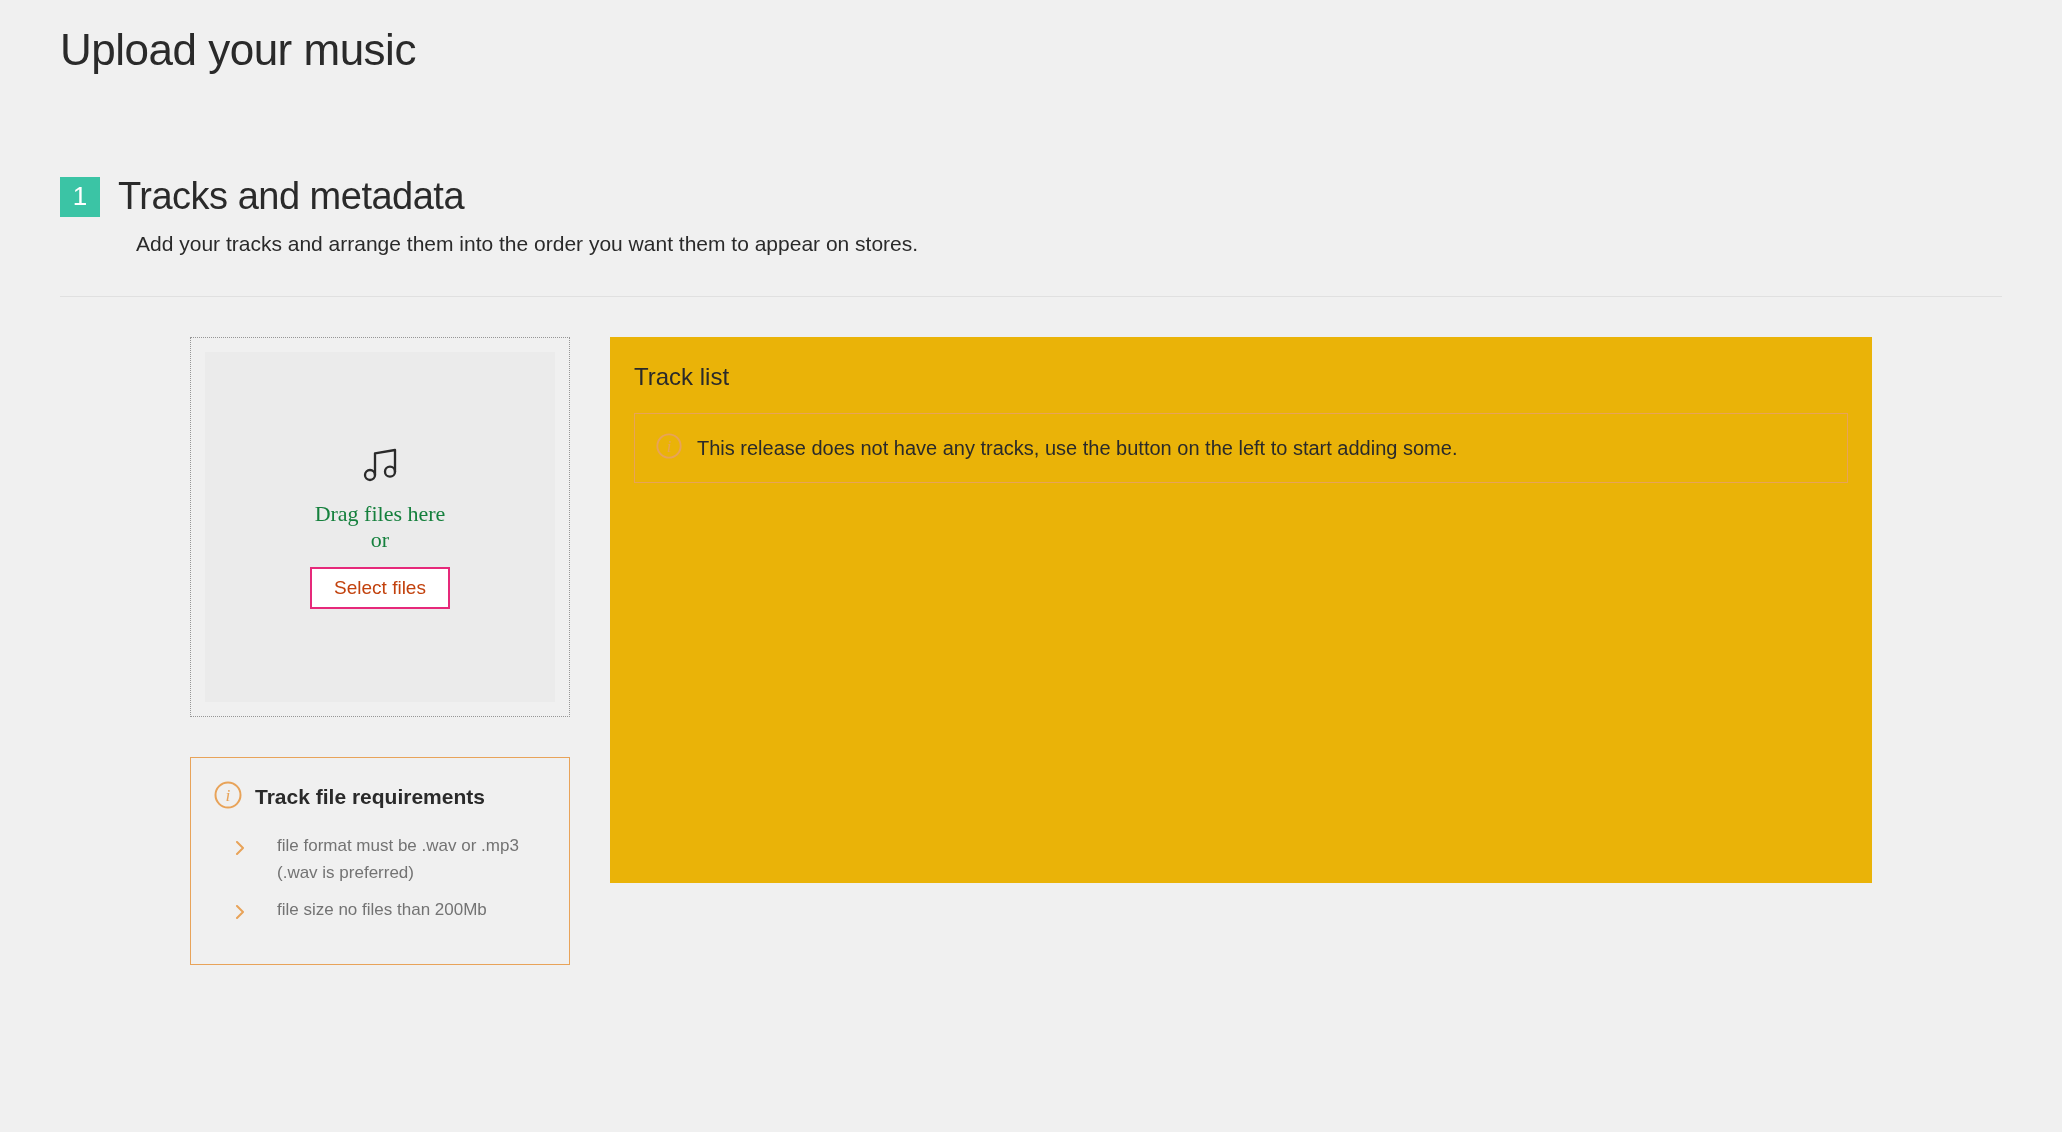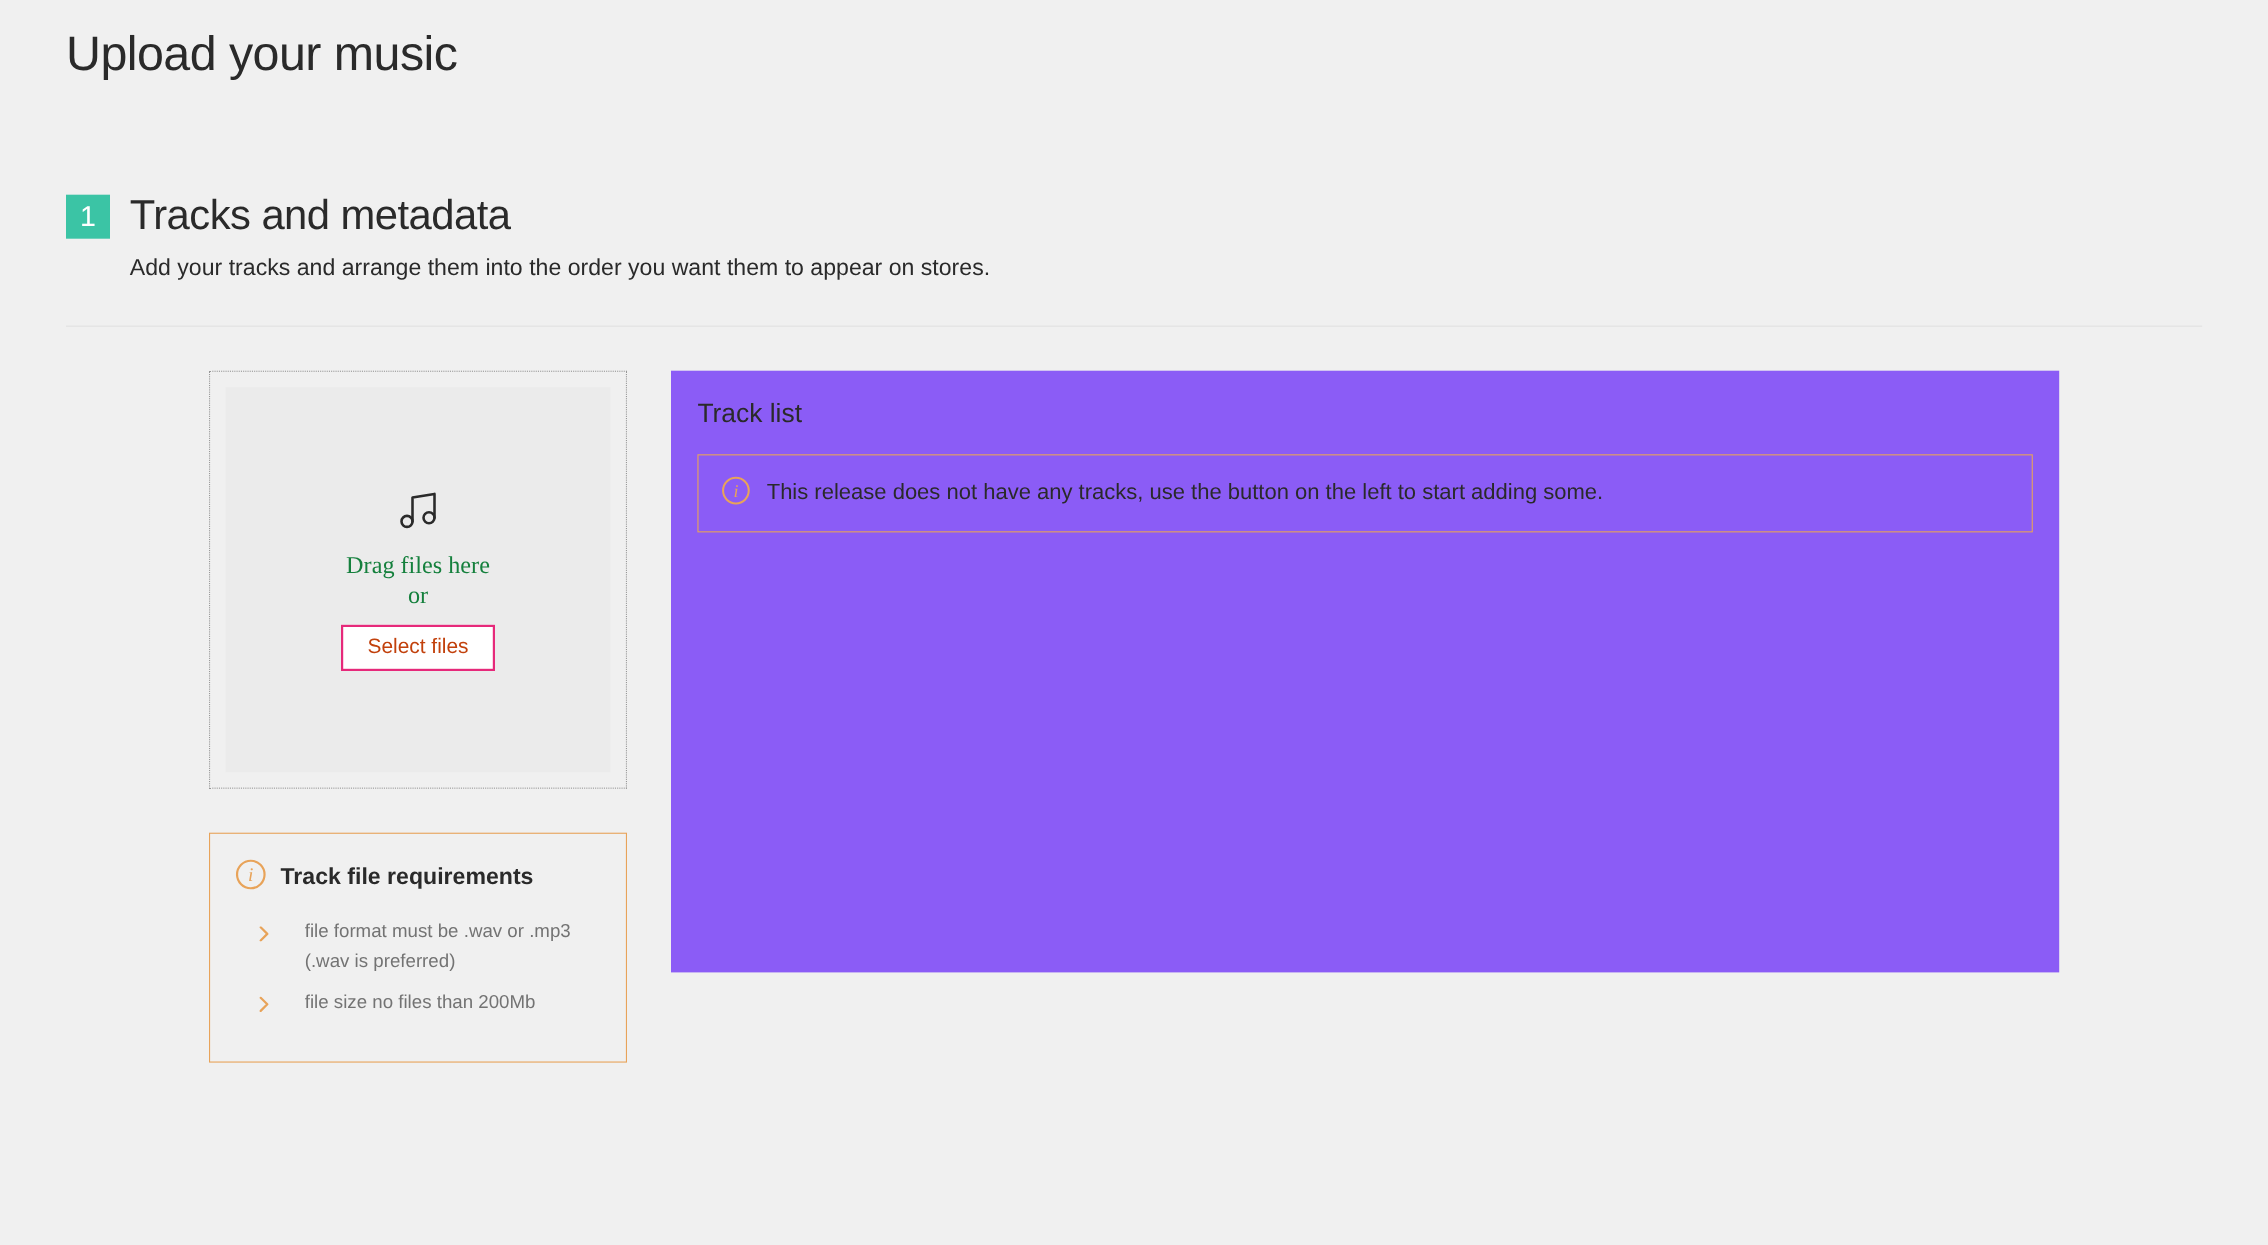--- a/index.html
+++ b/index.html
@@ -45,21 +45,21 @@
     }
     .section-title {
       font-size: 38px;
       font-weight: 400;
       letter-spacing: -0.5px;
       color: #2a2a2a;
       text-align: right;
     }
     .section-subtitle {
       margin-top: 14px;
-      margin-left: 58px;
+      margin-left: 76px;
       font-size: 21px;
       color: #2a2a2a;
       font-weight: 400;
     }
     .divider {
       border: none;
       border-top: 1px solid #e0e0e0;
       margin-top: 40px;
     }
     .content-row {
@@ -138,21 +138,21 @@
       color: #737373;
       line-height: 1.6;
       margin-bottom: 10px;
     }
     .req-item .chev {
       flex: 0 0 auto;
       margin-top: 4px;
     }
     .track-panel {
       flex: 1;
-      background: #8b5cf6;
+      background: #eab308;
       padding: 26px 24px 400px 24px;
     }
     .track-panel-title {
       font-size: 24px;
       font-weight: 400;
       color: #2a2a2a;
       margin-bottom: 22px;
     }
     .track-alert {
       border: 1px solid #e8a359;

